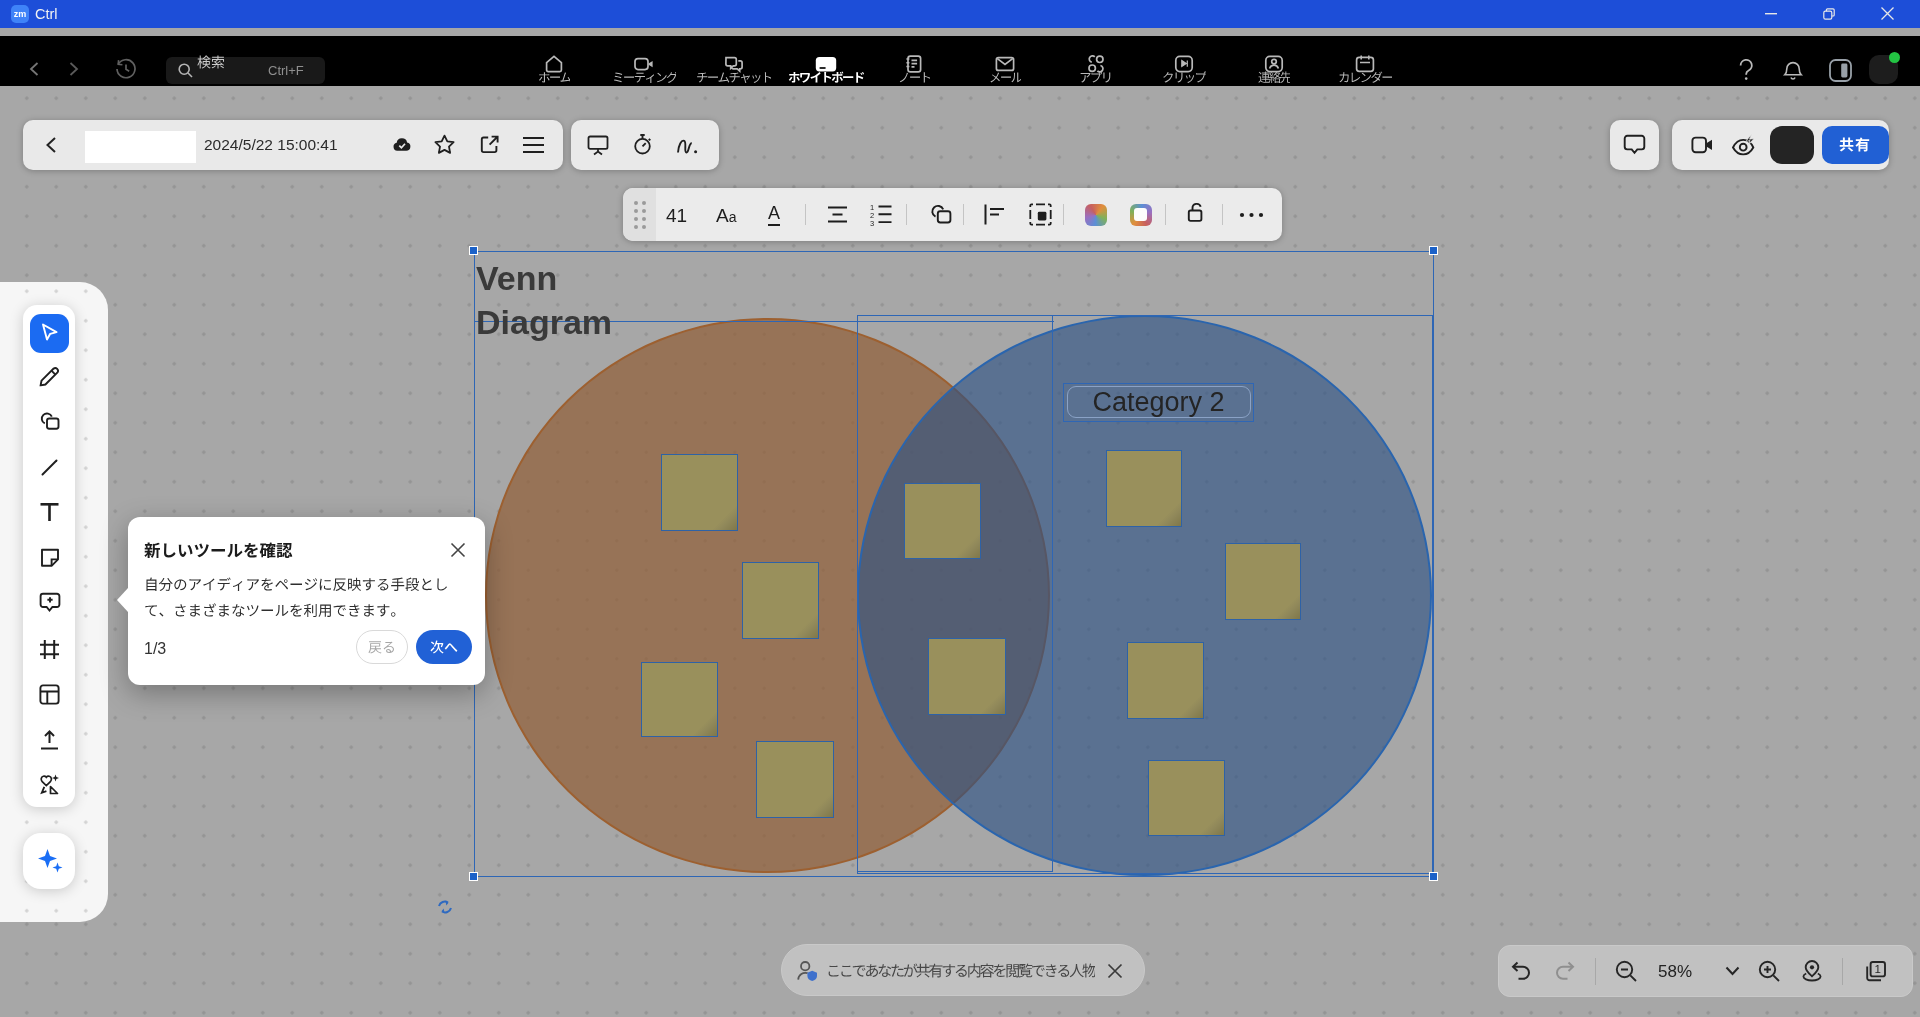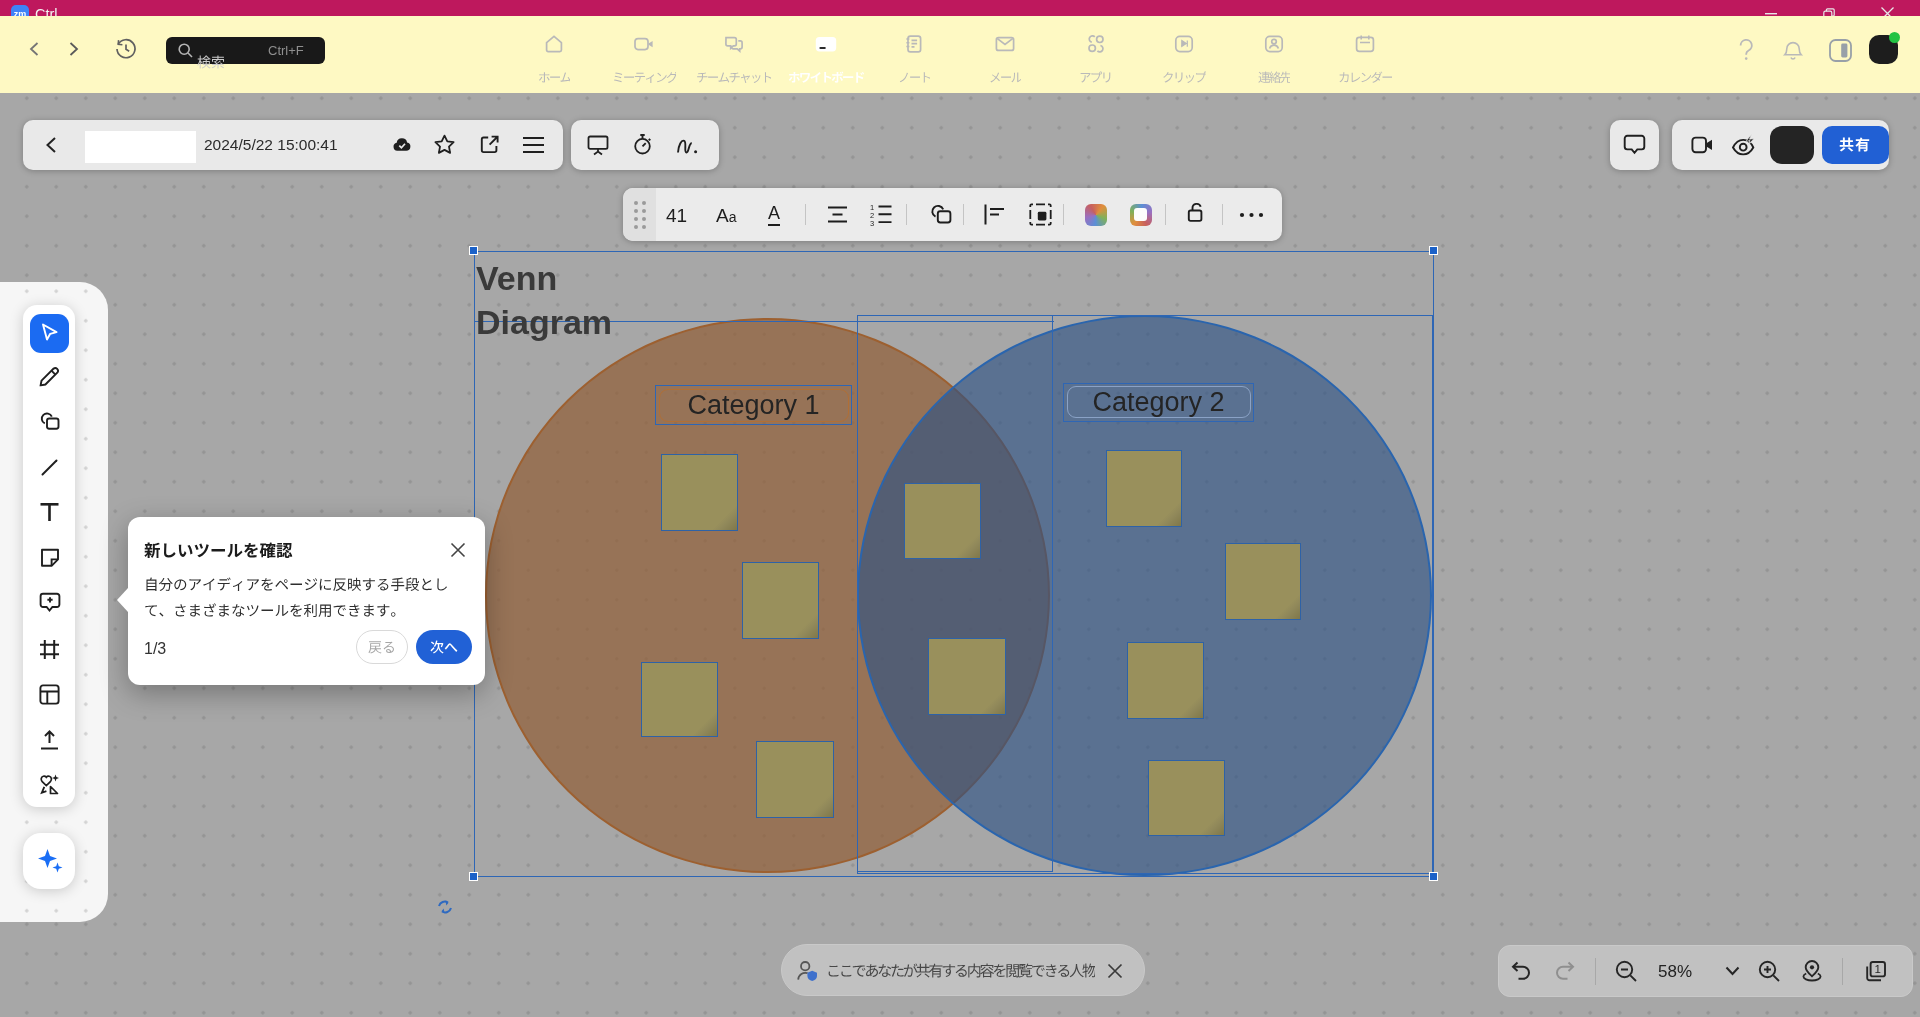--- a/index.html
+++ b/index.html
@@ -1,24 +1,24 @@
 <!DOCTYPE html>
 <html><head><meta charset="utf-8">
 <style>
 *{margin:0;padding:0;box-sizing:border-box}
 html,body{width:1920px;height:1017px;overflow:hidden}
 #root{position:relative;width:1920px;height:1017px;font-family:"Liberation Sans",sans-serif;background:#a7a7a7}
 .abs{position:absolute}
 svg.ic{position:absolute;overflow:visible}
 
-#titlebar{position:absolute;left:0;top:0;width:1920px;height:28px;background:#be185d;z-index:20}
+#titlebar{position:absolute;left:0;top:0;width:1920px;height:28px;background:#1d4ed8;z-index:20}
 #zmlogo{position:absolute;left:11px;top:5px;width:18px;height:18px;border-radius:5px;background:#3f83f8;color:#fff;font-size:9px;font-weight:bold;text-align:center;line-height:18px}
 #zoomtxt{position:absolute;left:35px;top:5.5px;color:#f2f2f2;font-size:14.5px}
 
-#navbar{position:absolute;left:0;top:16px;width:1920px;height:77px;background:#fef9c3;z-index:20}
+#navbar{position:absolute;left:0;top:36px;width:1920px;height:50px;background:#000000;z-index:20}
 #searchbox{position:absolute;left:166px;top:21px;width:159px;height:27px;background:#191919;border-radius:6px}
 #ctrlf{position:absolute;left:268px;top:27px;font-size:13px;color:#8f8f8f}
 
 #canvas{position:absolute;left:0;top:95px;width:1920px;height:922px;background-color:#a7a7a7;background-image:radial-gradient(#949494 1.5px,rgba(0,0,0,0) 1.7px);background-size:29.5px 29.5px;background-position:12px 18px}
 #spot{position:absolute;left:-40px;top:282px;width:148px;height:640px;border-radius:28px;background-color:#f6f6f6;background-image:radial-gradient(#d2d2d2 1.5px,rgba(0,0,0,0) 1.7px);background-size:29.5px 29.5px;background-position:52px 201px;z-index:4}
 
 .circ{position:absolute;border-radius:50%}
 #c1{left:485px;top:223px;width:565px;height:555px;background:rgba(146,95,57,.72);border:2px solid #9d6030}
 #c2{left:857px;top:219.5px;width:575px;height:561px;background:rgba(43,80,132,.62);border:2px solid #2a65ae}
 .selrect{position:absolute;border:1.5px solid #2e66b5}
@@ -153,21 +153,20 @@
 
   <div class="selrect" style="left:857px;top:219.5px;width:576px;height:559.5px"></div>
   <div class="selrect" style="left:857px;top:219.5px;width:196px;height:557.5px"></div>
   <div class="abs" style="left:473.5px;top:225.5px;width:580px;height:1.5px;background:#2e66b5"></div>
   <div class="selrect" style="left:473.5px;top:156px;width:960px;height:626px"></div>
   <div class="handle" style="left:468.5px;top:151px"></div>
   <div class="handle" style="left:1428.5px;top:151px"></div>
   <div class="handle" style="left:468.5px;top:777px"></div>
   <div class="handle" style="left:1428.5px;top:777px"></div>
 
-  <div class="cat" style="left:655px;top:290px;width:197px;height:40px;line-height:38px">Category 1<i style="border:1.5px solid #b06f36"></i></div>
   <div class="cat" style="left:1063px;top:287.5px;width:191px;height:39px;line-height:37px">Category 2<i style="border:1.5px solid #8aa2c6"></i></div>
 
   <div class="note" style="left:661px;top:359px"></div>
   <div class="note" style="left:742px;top:466.5px"></div>
   <div class="note" style="left:641px;top:567px;height:75px"></div>
   <div class="note" style="left:755.5px;top:645.5px;width:78px"></div>
   <div class="note" style="left:903.5px;top:388px;height:76px"></div>
   <div class="note" style="left:927.5px;top:543px;width:78px"></div>
   <div class="note" style="left:1105.5px;top:355px;width:76px"></div>
   <div class="note" style="left:1224.5px;top:448px;width:76px"></div>

